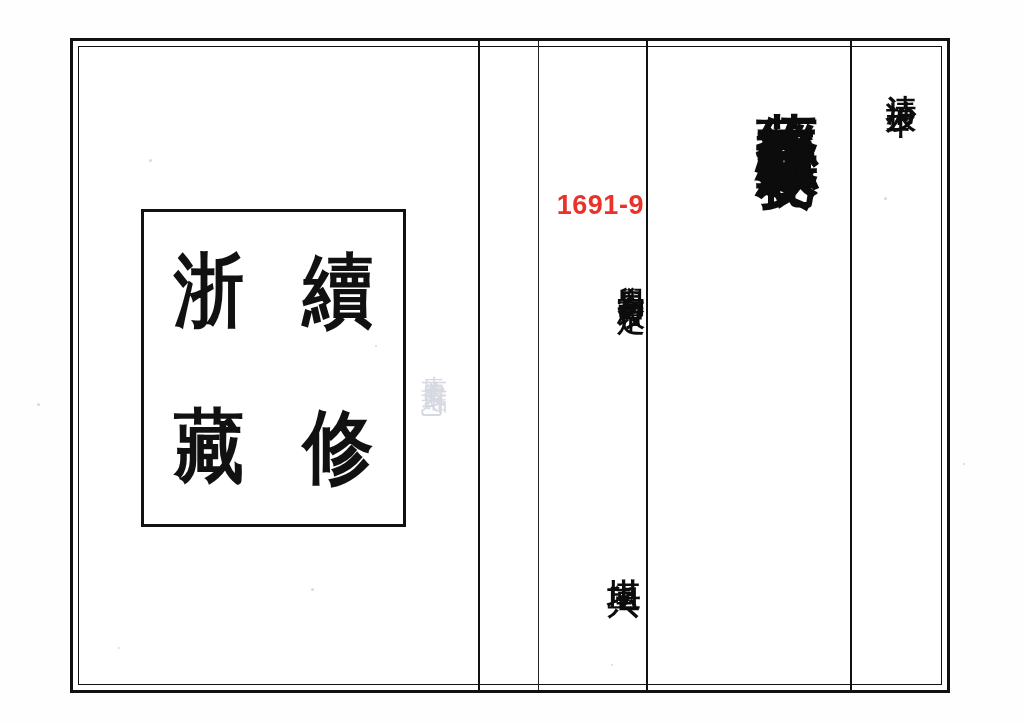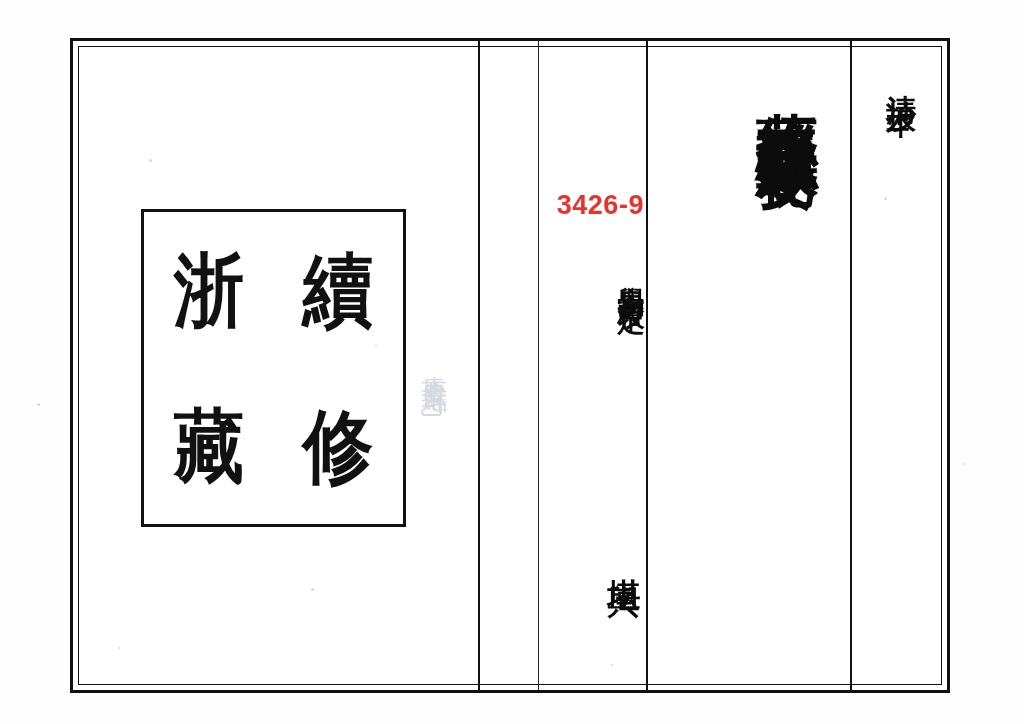--- a/index.html
+++ b/index.html
@@ -184,21 +184,21 @@
   </div>
 
   <div class="vcol" id="col-main-title">葬經龍穴砂水秘要</div>
 
   <div class="vcol" id="col-edition">清抄本</div>
 
   <div class="vcol" id="col-editor">學易齋校定</div>
 
   <div class="vcol" id="col-subject">堪輿</div>
 
-  <div id="catalog-number">3426-9</div>
+  <div id="catalog-number">1691-9</div>
 
   <div id="seal">
     <div class="seal-grid">
       <span class="seal-char sc-1">續</span>
       <span class="seal-char sc-2">修</span>
       <span class="seal-char sc-3">浙</span>
       <span class="seal-char sc-4">藏</span>
     </div>
   </div>
 

